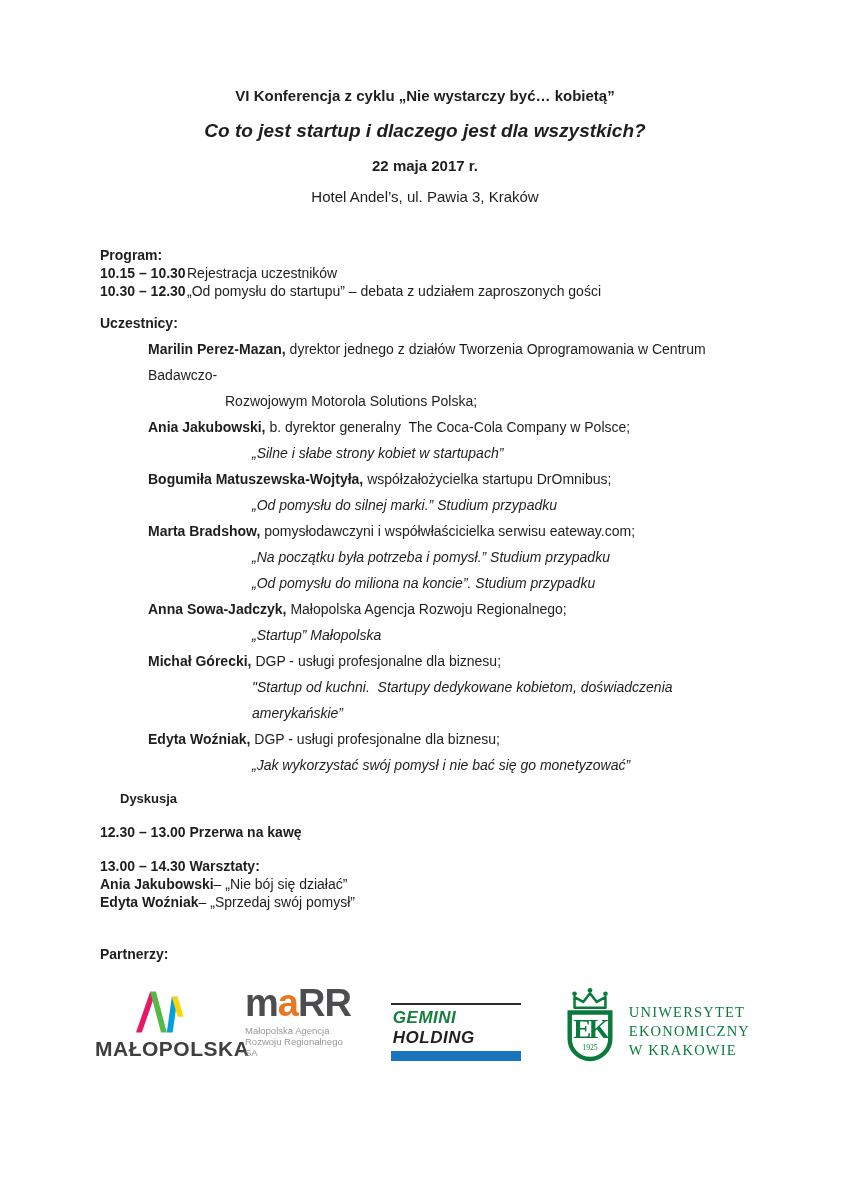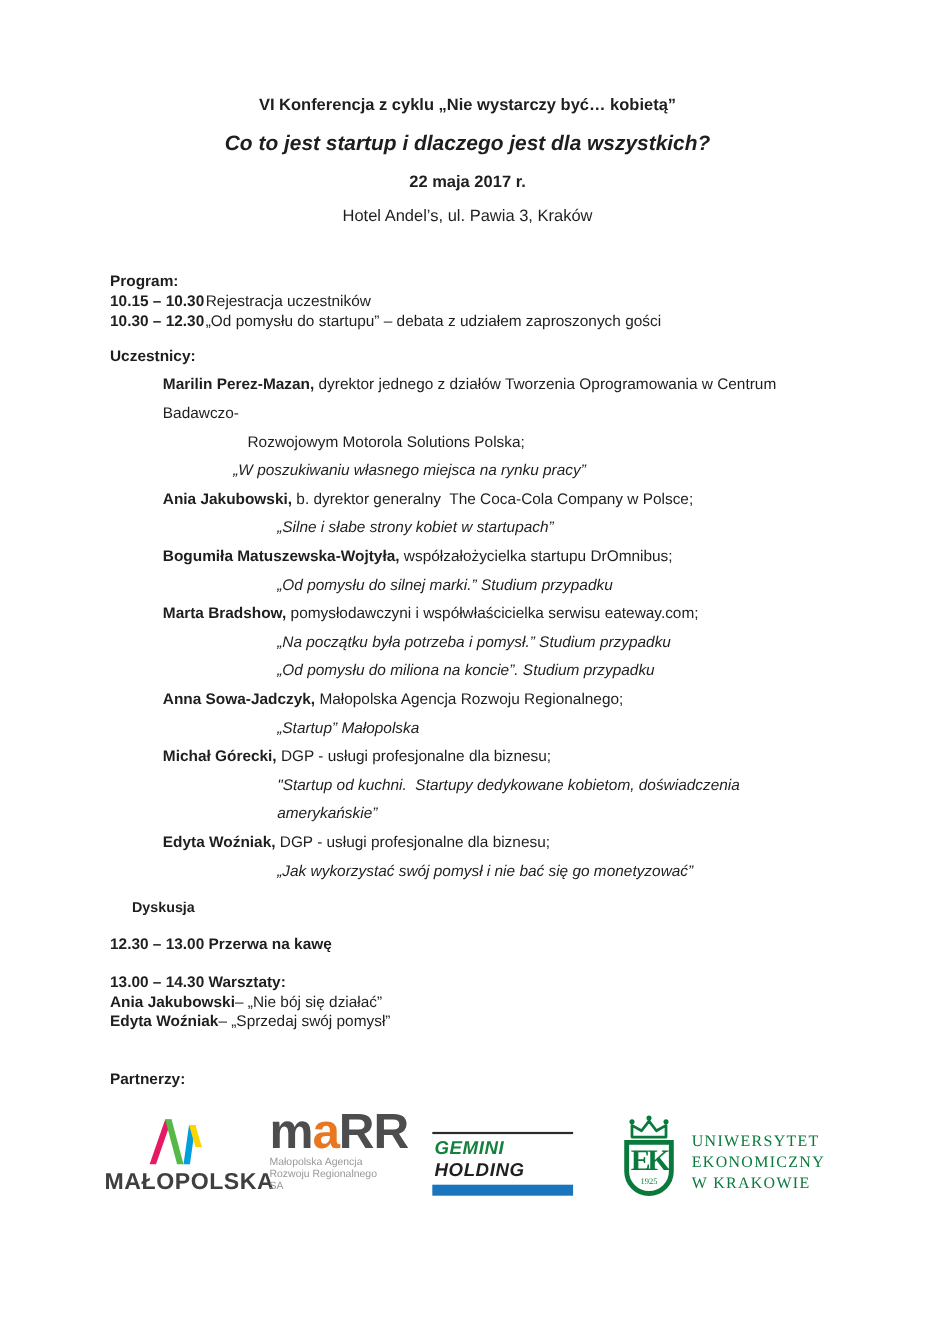--- a/index.html
+++ b/index.html
@@ -43,21 +43,21 @@
 
   
   .partners-label { margin-top:34px; font-weight:bold; font-size:14px; line-height:18px; }
   .logos { margin-top:22px; display:flex; align-items:flex-start; }
 
   .logo-malopolska { width:132px; margin-left:-5px; text-align:center; }
   .logo-malopolska svg { display:block; margin:0 auto; }
   .mal-text { font-size:21px; font-weight:bold; letter-spacing:0.5px; color:#3f3f3f; margin-top:2px; }
 
   .logo-marr { margin-left:18px; width:108px; }
-  .marr-word { font-size:45px; font-weight:bold; line-height:36px; letter-spacing:-1px; color:#4d4d4f; }
+  .marr-word { font-size:38px; font-weight:bold; line-height:36px; letter-spacing:-1px; color:#4d4d4f; }
   .marr-orange { color:#e87722; }
   .marr-sub { margin-top:4px; font-size:9.5px; line-height:11px; color:#96989a; }
 
   .logo-gemini { margin-left:40px; width:178px; margin-top:18px; }
   .gem-topline { height:2px; background:#2b2b2b; }
   .gem-text { font-size:17px; font-weight:bold; font-style:italic; letter-spacing:0.5px; padding:3px 2px 2px 2px; color:#231f20; }
   .gem-blue { color:#15803d; }
   .gem-bar { height:10px; background:#1b75bc; margin-top:1px; }
 
   .logo-uek { margin-left:40px; display:flex; align-items:center; margin-top:2px; }
@@ -81,21 +81,20 @@
     <div><span class="time">10.30 – 12.30</span><span>„Od pomysłu do startupu” – debata z udziałem zaproszonych gości</span></div>
   </div>
 
   <div class="ucz-label">Uczestnicy:</div>
 
   <div class="entries">
 
     <div>
       <div class="line-name"><span class="b">Marilin Perez-Mazan,</span> <span>dyrektor jednego z działów Tworzenia Oprogramowania w Centrum Badawczo-</span></div>
       <div class="line-cont0">Rozwojowym Motorola Solutions Polska;</div>
-      <div class="line-quote0">„W poszukiwaniu własnego miejsca na rynku pracy”</div>
     </div>
 
     <div>
       <div class="line-name"><span class="b">Ania Jakubowski,</span> <span class="pre">b. dyrektor generalny  The Coca-Cola Company w Polsce;</span></div>
       <div class="line-quote">„Silne i słabe strony kobiet w startupach”</div>
     </div>
 
     <div>
       <div class="line-name"><span class="b">Bogumiła Matuszewska-Wojtyła,</span> <span>współzałożycielka startupu DrOmnibus;</span></div>
       <div class="line-quote">„Od pomysłu do silnej marki.” Studium przypadku</div>

